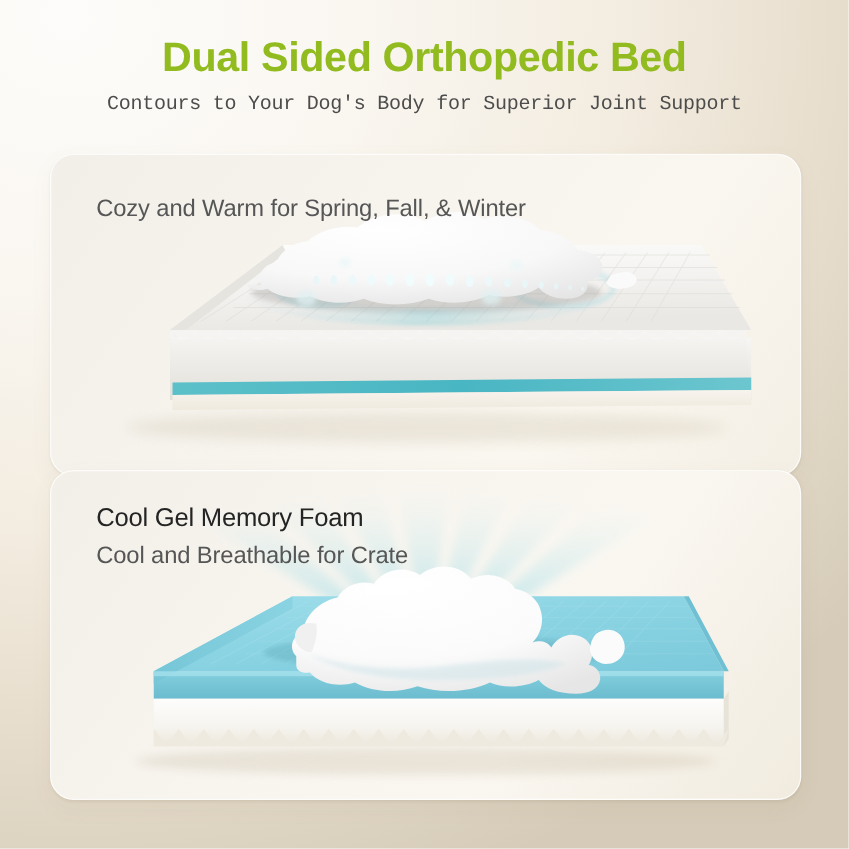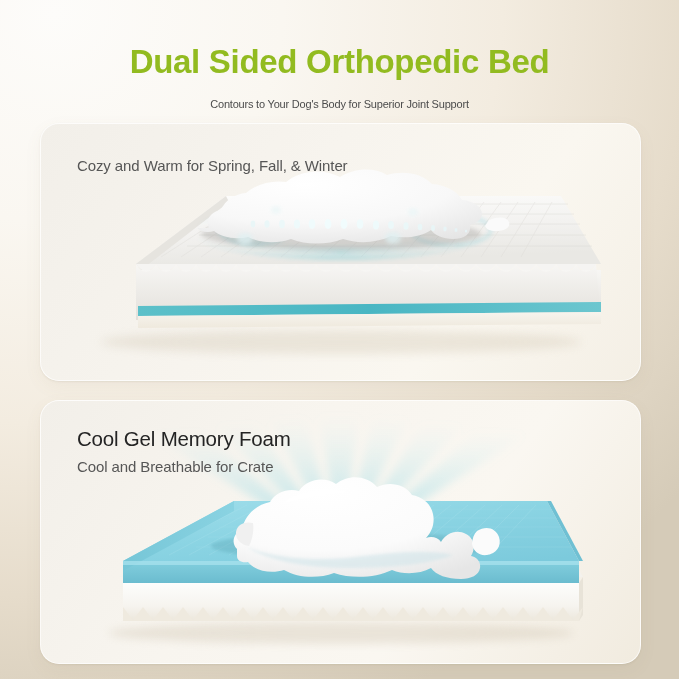--- a/index.html
+++ b/index.html
@@ -21,73 +21,74 @@
   }
 
   
   .header {
     position: absolute;
     top: 0; left: 0; right: 0;
     text-align: center;
     padding-top: 26px;
   }
   .main-title {
-    margin: 16px;
+    margin: 0;
     font-size: 33px;
     font-weight: bold;
     letter-spacing: -0.3px;
     color: #92bb20;
     line-height: 1.2;
   }
   .main-subtitle {
     margin: 8px 0 0 0;
-    font-size: 11px;
+    font-size: 16px;
     font-weight: normal;
     color: #4c4c4c;
     letter-spacing: -0.2px;
+    font-family: Liberation Mono, monospace;
   }
 
   
   .card {
     position: absolute;
     left: 40px;
     width: 599px;
     border-radius: 19px;
     border: 1px solid rgba(255,255,255,0.75);
     box-shadow: 0 1px 2px rgba(120,105,80,0.10),
                 0 6px 18px rgba(130,115,88,0.06);
     overflow: hidden;
   }
   .card-1 {
     top: 123px;
     height: 256px;
     background: linear-gradient(125deg, #f2efe9 0%, #f7f4ee 40%, #faf7f0 70%, #f4efe5 100%);
   }
   .card-2 {
-    top: 400px;
+    top: 376px;
     height: 262px;
     background: linear-gradient(125deg, #f2efe9 0%, #f8f5ef 38%, #faf7f1 66%, #f1ebdf 100%);
   }
   .card-head {
     position: absolute;
     left: 36px;
     top: 26px;
     z-index: 5;
   }
   .card-title {
     margin: 0;
     font-size: 20.5px;
     font-weight: normal;
     color: #242424;
     letter-spacing: -0.2px;
     line-height: 1.15;
   }
   .card-sub {
     margin: 7px 0 0 0;
-    font-size: 15px;
+    font-size: 19px;
     font-weight: normal;
     color: #565656;
     letter-spacing: -0.1px;
   }
 
   .scene {
     position: absolute;
     left: 0; right: 0; bottom: 0;
     height: 100%;
   }

